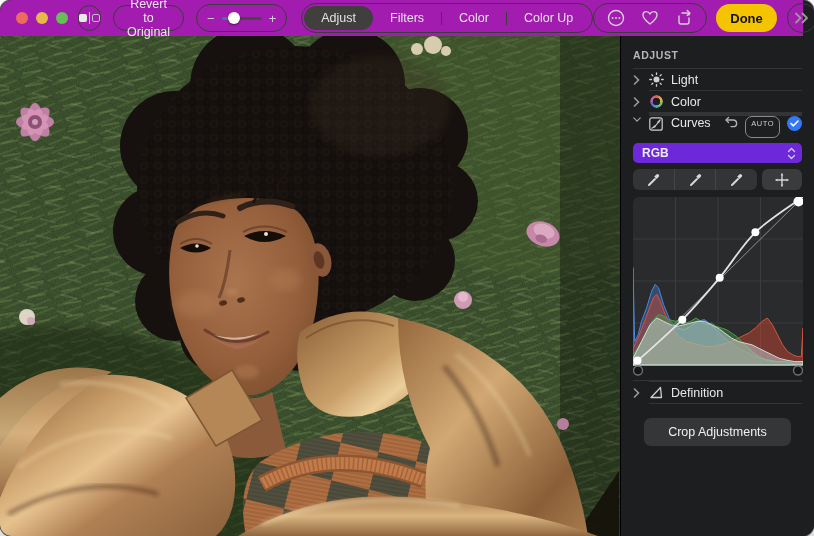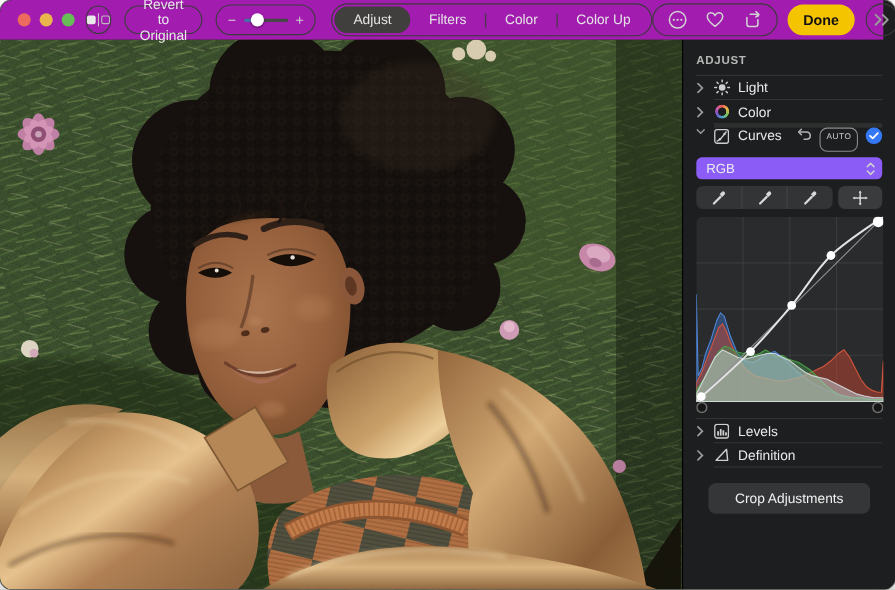--- a/index.html
+++ b/index.html
@@ -51,22 +51,22 @@
   .toolrow{display:flex;align-items:center;gap:7px;height:21px;cursor:pointer;}
   .chev{color:#9b9b9b;width:8px;display:flex;}
   .rowicon{width:16px;height:16px;display:flex;align-items:center;justify-content:center;}
   .rowlbl{font-size:12.5px;color:#e8e8e8;}
   .curves-hd{display:flex;gap:7px;height:22px;}
   .curves-hd .sp{flex:1;}
   .autopill{font-size:7.5px;font-weight:400;letter-spacing:.5px;color:#cfcfcf;border:1px solid #8a8a8a;
             border-radius:7px;padding:1.5px 5px;cursor:pointer;}
   .bluecheck{width:15px;height:15px;border-radius:50%;background:#3478f6;display:flex;align-items:center;
              justify-content:center;cursor:pointer;}
-  .chansel{display:flex;align-items:center;height:20px;background:#8b5cf6;border-radius:5px;
-           margin-top:5px;padding:0 6px 0 9px;cursor:pointer;}
+  .chansel{display:flex;align-items:center;height:20px;background:#6d28d9;border-radius:5px;
+           margin-top:5px;padding:0 6px 0 9px;cursor:pointer;font-weight:bold;}
   .chansel .lbl{flex:1;font-size:12px;color:#ececec;}
   .droppers{display:flex;gap:5px;margin-top:6px;height:21px;}
   .dropseg{flex:1;display:flex;background:#323436;border-radius:6px;overflow:hidden;}
   .dropbtn{flex:1;display:flex;align-items:center;justify-content:center;cursor:pointer;}
   .dropbtn + .dropbtn{border-left:1px solid #454545;}
   .addptbtn{width:40px;background:#3a3b3d;border-radius:6px;display:flex;align-items:center;
             justify-content:center;cursor:pointer;}
   .graphwrap{margin-top:7px;}
   .graph-svg{display:block;width:170px;height:179px;}
   .resetbtn{align-self:center;margin-top:14px;height:28px;border:none;border-radius:7px;background:#343637;
@@ -477,47 +477,28 @@
               <circle cx="86.7" cy="80.64" r="4" fill="#fff"></circle>
               <circle cx="122.39999999999999" cy="35.28" r="4" fill="#fff"></circle>
               <circle cx="165.5" cy="4.5" r="5" fill="#fff"></circle>
             </g>
           <circle cx="5" cy="173.5" r="4.5" fill="#161616" stroke="#6e6e6e" stroke-width="1.4"></circle>
           <circle cx="165" cy="173.5" r="4.5" fill="#161616" stroke="#6e6e6e" stroke-width="1.4"></circle>
         </svg>
       </div>
 
       <div class="divider mt4"></div>
+      <div class="divider inset"></div>
       <div class="toolrow">
         <span class="chev">
           <svg width="7" height="10" viewBox="0 0 7 10">
               <path d="M1.5 1 L5.5 5 L1.5 9" fill="none" stroke="#9b9b9b" stroke-width="1.6" stroke-linecap="round"></path>
             </svg>
           </span>
         <span class="rowicon">
-          <svg width="14" height="14" viewBox="0 0 14 14">
-              <rect x="0.8" y="0.8" width="12.4" height="12.4" rx="2" fill="none" stroke="#cfcfcf" stroke-width="1.2"></rect>
-            <g fill="#cfcfcf">
-                <rect x="3" y="7" width="1.6" height="4"></rect>
-                <rect x="5.4" y="5" width="1.6" height="6"></rect>
-              <rect x="7.8" y="6.2" width="1.6" height="4.8"></rect>
-                <rect x="10.2" y="8" width="1.6" height="3"></rect>
-              </g>
-            </svg>
-          </span>
-        <span class="rowlbl">Levels</span>
-      </div>
-      <div class="divider inset"></div>
-      <div class="toolrow">
-        <span class="chev">
-          <svg width="7" height="10" viewBox="0 0 7 10">
-              <path d="M1.5 1 L5.5 5 L1.5 9" fill="none" stroke="#9b9b9b" stroke-width="1.6" stroke-linecap="round"></path>
-            </svg>
-          </span>
-        <span class="rowicon">
           <svg width="14" height="13" viewBox="0 0 14 13">
               <path d="M11.5 1.5 L2 11.5 L12.5 11.5 Z" fill="none" stroke="#cfcfcf" stroke-width="1.3" stroke-linejoin="round"></path>
             </svg>
           </span>
         <span class="rowlbl">Definition</span>
       </div>
       <div class="divider inset"></div>
 
       <button class="resetbtn">Crop Adjustments</button>
     </aside>

